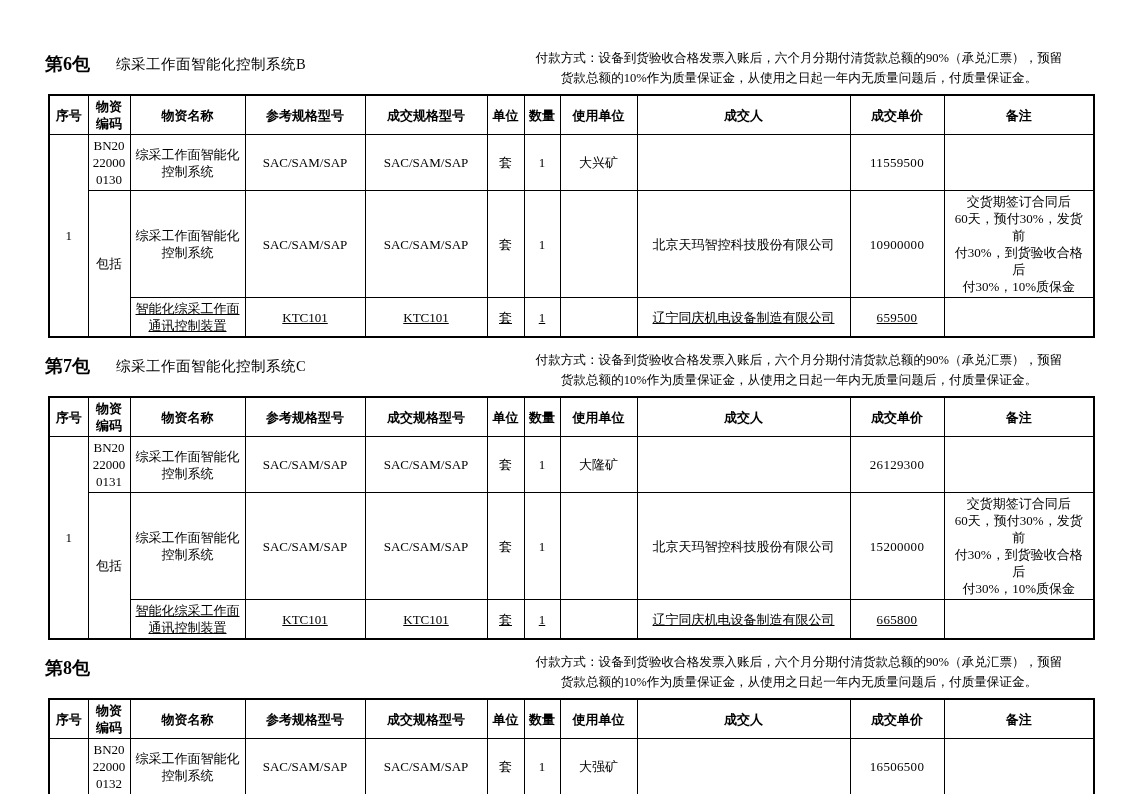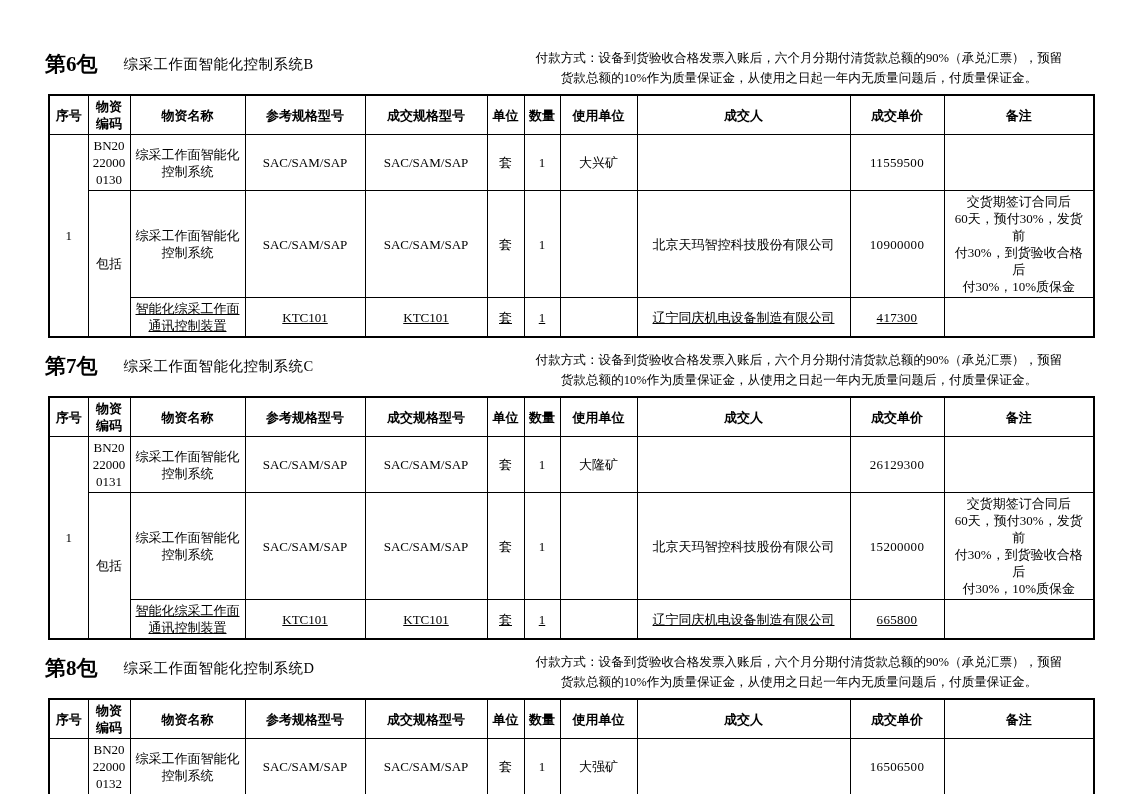--- a/index.html
+++ b/index.html
@@ -5,21 +5,21 @@
   html,body{margin:0;padding:0;background:#ffffff;}
   body{
     width:1123px;height:794px;overflow:hidden;
     font-family:"Liberation Serif","DejaVu Serif",serif;
     color:#000;
     -webkit-font-smoothing:antialiased;
   }
   .page{padding:36px 28px 0 32px;}
   .section{margin:0;}
   .sec-head{display:flex;align-items:center;padding:4px 0 6px 0;min-height:44px;}
-  .pkg-no{font-weight:bold;font-size:21px;margin-left:13px;white-space:nowrap;}
+  .pkg-no{font-weight:bold;font-size:18px;margin-left:13px;white-space:nowrap;}
   .pkg-title{font-size:14.5px;margin-left:26px;white-space:nowrap;letter-spacing:.5px;}
   .payment{
     margin:8px 0 0 auto;width:592px;
     font-size:12.6px;line-height:20px;text-align:center;
     white-space:pre-line;
   }
   table.grid{
     border-collapse:collapse;table-layout:fixed;width:1045px;
     border:2px solid #000;
     margin-left:16px;
@@ -111,21 +111,21 @@
 付30%，10%质保金</td>
         </tr>
         <tr class="rh3">
           <td>智能化综采工作面通讯控制装置</td>
           <td>KTC101</td>
           <td>KTC101</td>
           <td>套</td>
           <td>1</td>
           <td></td>
           <td>辽宁同庆机电设备制造有限公司</td>
-          <td class="price">417300</td>
+          <td class="price">659500</td>
           <td class="remark"></td>
         </tr>
       </tbody>
     </table>
   </div>
 
   <div class="section">
     <div class="sec-head">
       <span class="pkg-no">第7包</span>
       <span class="pkg-title">综采工作面智能化控制系统C</span>
@@ -201,21 +201,20 @@
           <td class="price">665800</td>
           <td class="remark"></td>
         </tr>
       </tbody>
     </table>
   </div>
 
   <div class="section">
     <div class="sec-head">
       <span class="pkg-no">第8包</span>
-      <span class="pkg-title">综采工作面智能化控制系统D</span>
       <p class="payment">付款方式：设备到货验收合格发票入账后，六个月分期付清货款总额的90%（承兑汇票），预留
 货款总额的10%作为质量保证金，从使用之日起一年内无质量问题后，付质量保证金。</p>
     </div>
     <table class="grid">
       <colgroup>
         <col style="width:39px">
           <col style="width:42px">
           <col style="width:115px">
           <col style="width:120px">
         <col style="width:122px">

